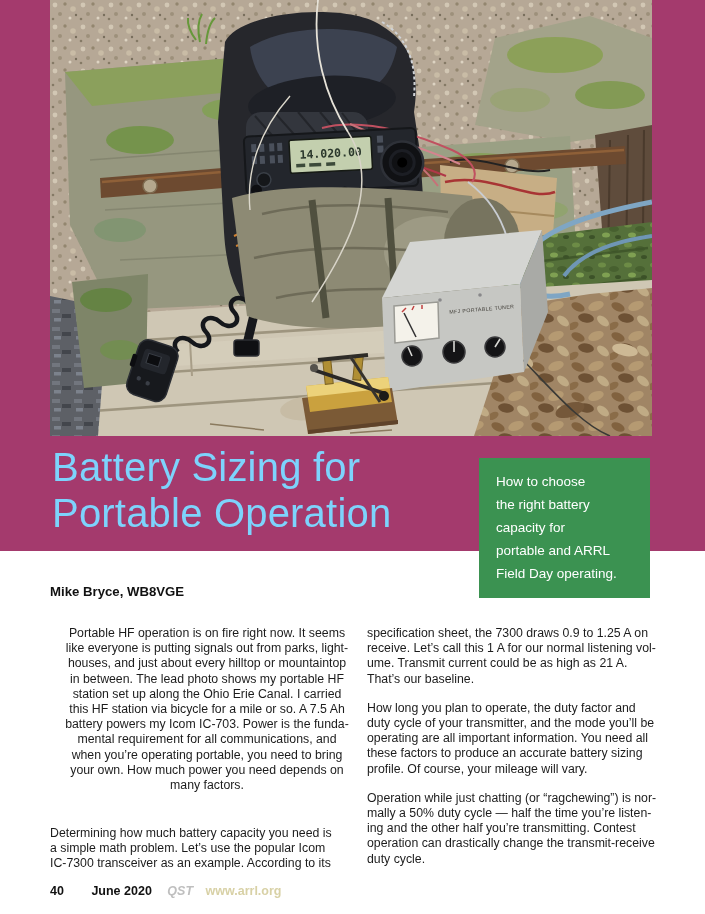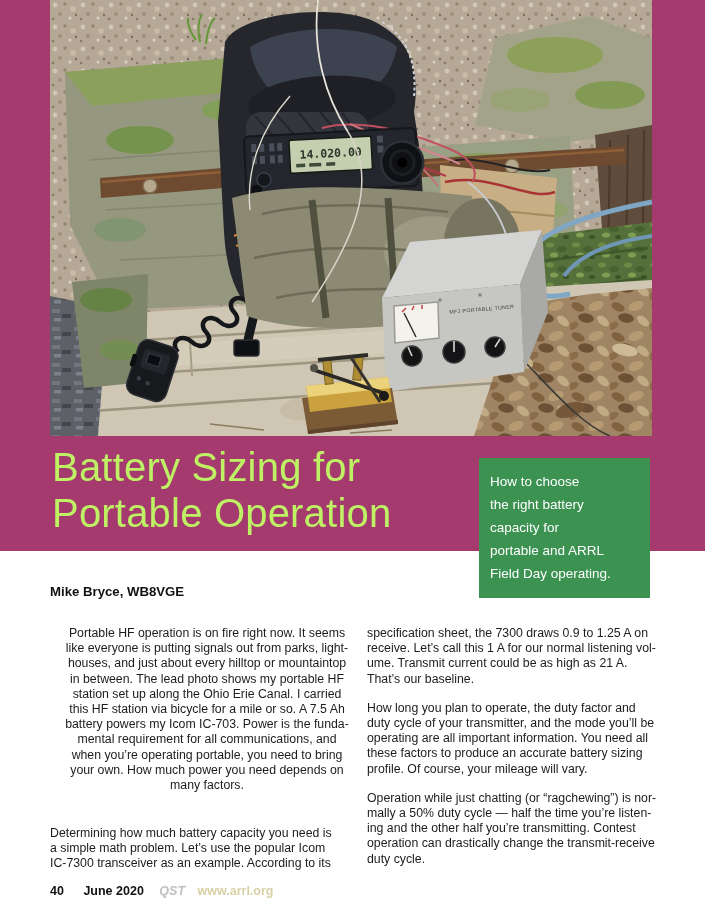--- a/index.html
+++ b/index.html
@@ -2,37 +2,37 @@
 <html><head>
 <meta charset="utf-8">
 <style>
   html,body{margin:0;padding:0;background:#ffffff;}
   .page{position:relative;width:705px;height:914px;background:#ffffff;overflow:hidden;
         font-family:"Liberation Sans", sans-serif;}
   
   .hero{position:absolute;left:0;top:0;width:705px;height:551px;background:#a43a6d;}
   .photo{position:absolute;left:50px;top:0;width:602px;height:436px;overflow:hidden;background:#b6a896;}
   .photo svg{display:block;}
-  .title{position:absolute;left:52px;top:444px;color:#bef264;font-size:40px;line-height:46px;
+  .title{position:absolute;left:52px;top:444px;color:#7dd3fc;font-size:40px;line-height:46px;
          font-weight:400;letter-spacing:0.2px;}
   .teaser{position:absolute;left:479px;top:458px;width:171px;height:140px;background:#3b9251;
-          box-sizing:border-box;padding:12px 11px;color:#ffffff;font-size:13.5px;line-height:23px;
+          box-sizing:border-box;padding:12px 17px;color:#ffffff;font-size:13.5px;line-height:23px;
           white-space:pre-line;}
   
   .byline{position:absolute;left:50px;top:584px;width:312px;font-size:13.2px;font-weight:bold;color:#111111;}
   .para{font-size:12.3px;line-height:15.2px;color:#1c1c1c;white-space:pre-line;}
   .col-left-p1{position:absolute;left:50px;top:626px;width:314px;text-align:center;}
   .section-heading{position:absolute;left:50px;top:804px;font-size:17px;font-weight:bold;color:#a62a64;}
   .col-left-p2{position:absolute;left:50px;top:826px;width:314px;}
   .col-right{position:absolute;left:367px;top:626px;width:298px;}
   .col-right .para{margin:0 0 14px 0;}
   
   .footer{position:absolute;left:50px;top:884px;font-size:12.5px;font-weight:bold;color:#111111;}
   .footer span{display:inline-block;}
-  .f-issue{margin-left:16px;}
+  .f-issue{margin-left:24px;}
   .f-mag{margin-left:12px;color:#bfbfbf;font-style:italic;}
   .f-url{margin-left:9px;color:#d8d1a6;}
 </style>
 </head>
 <body>
 
 <div class="page">
 
   <div class="hero">
     <div class="photo">

